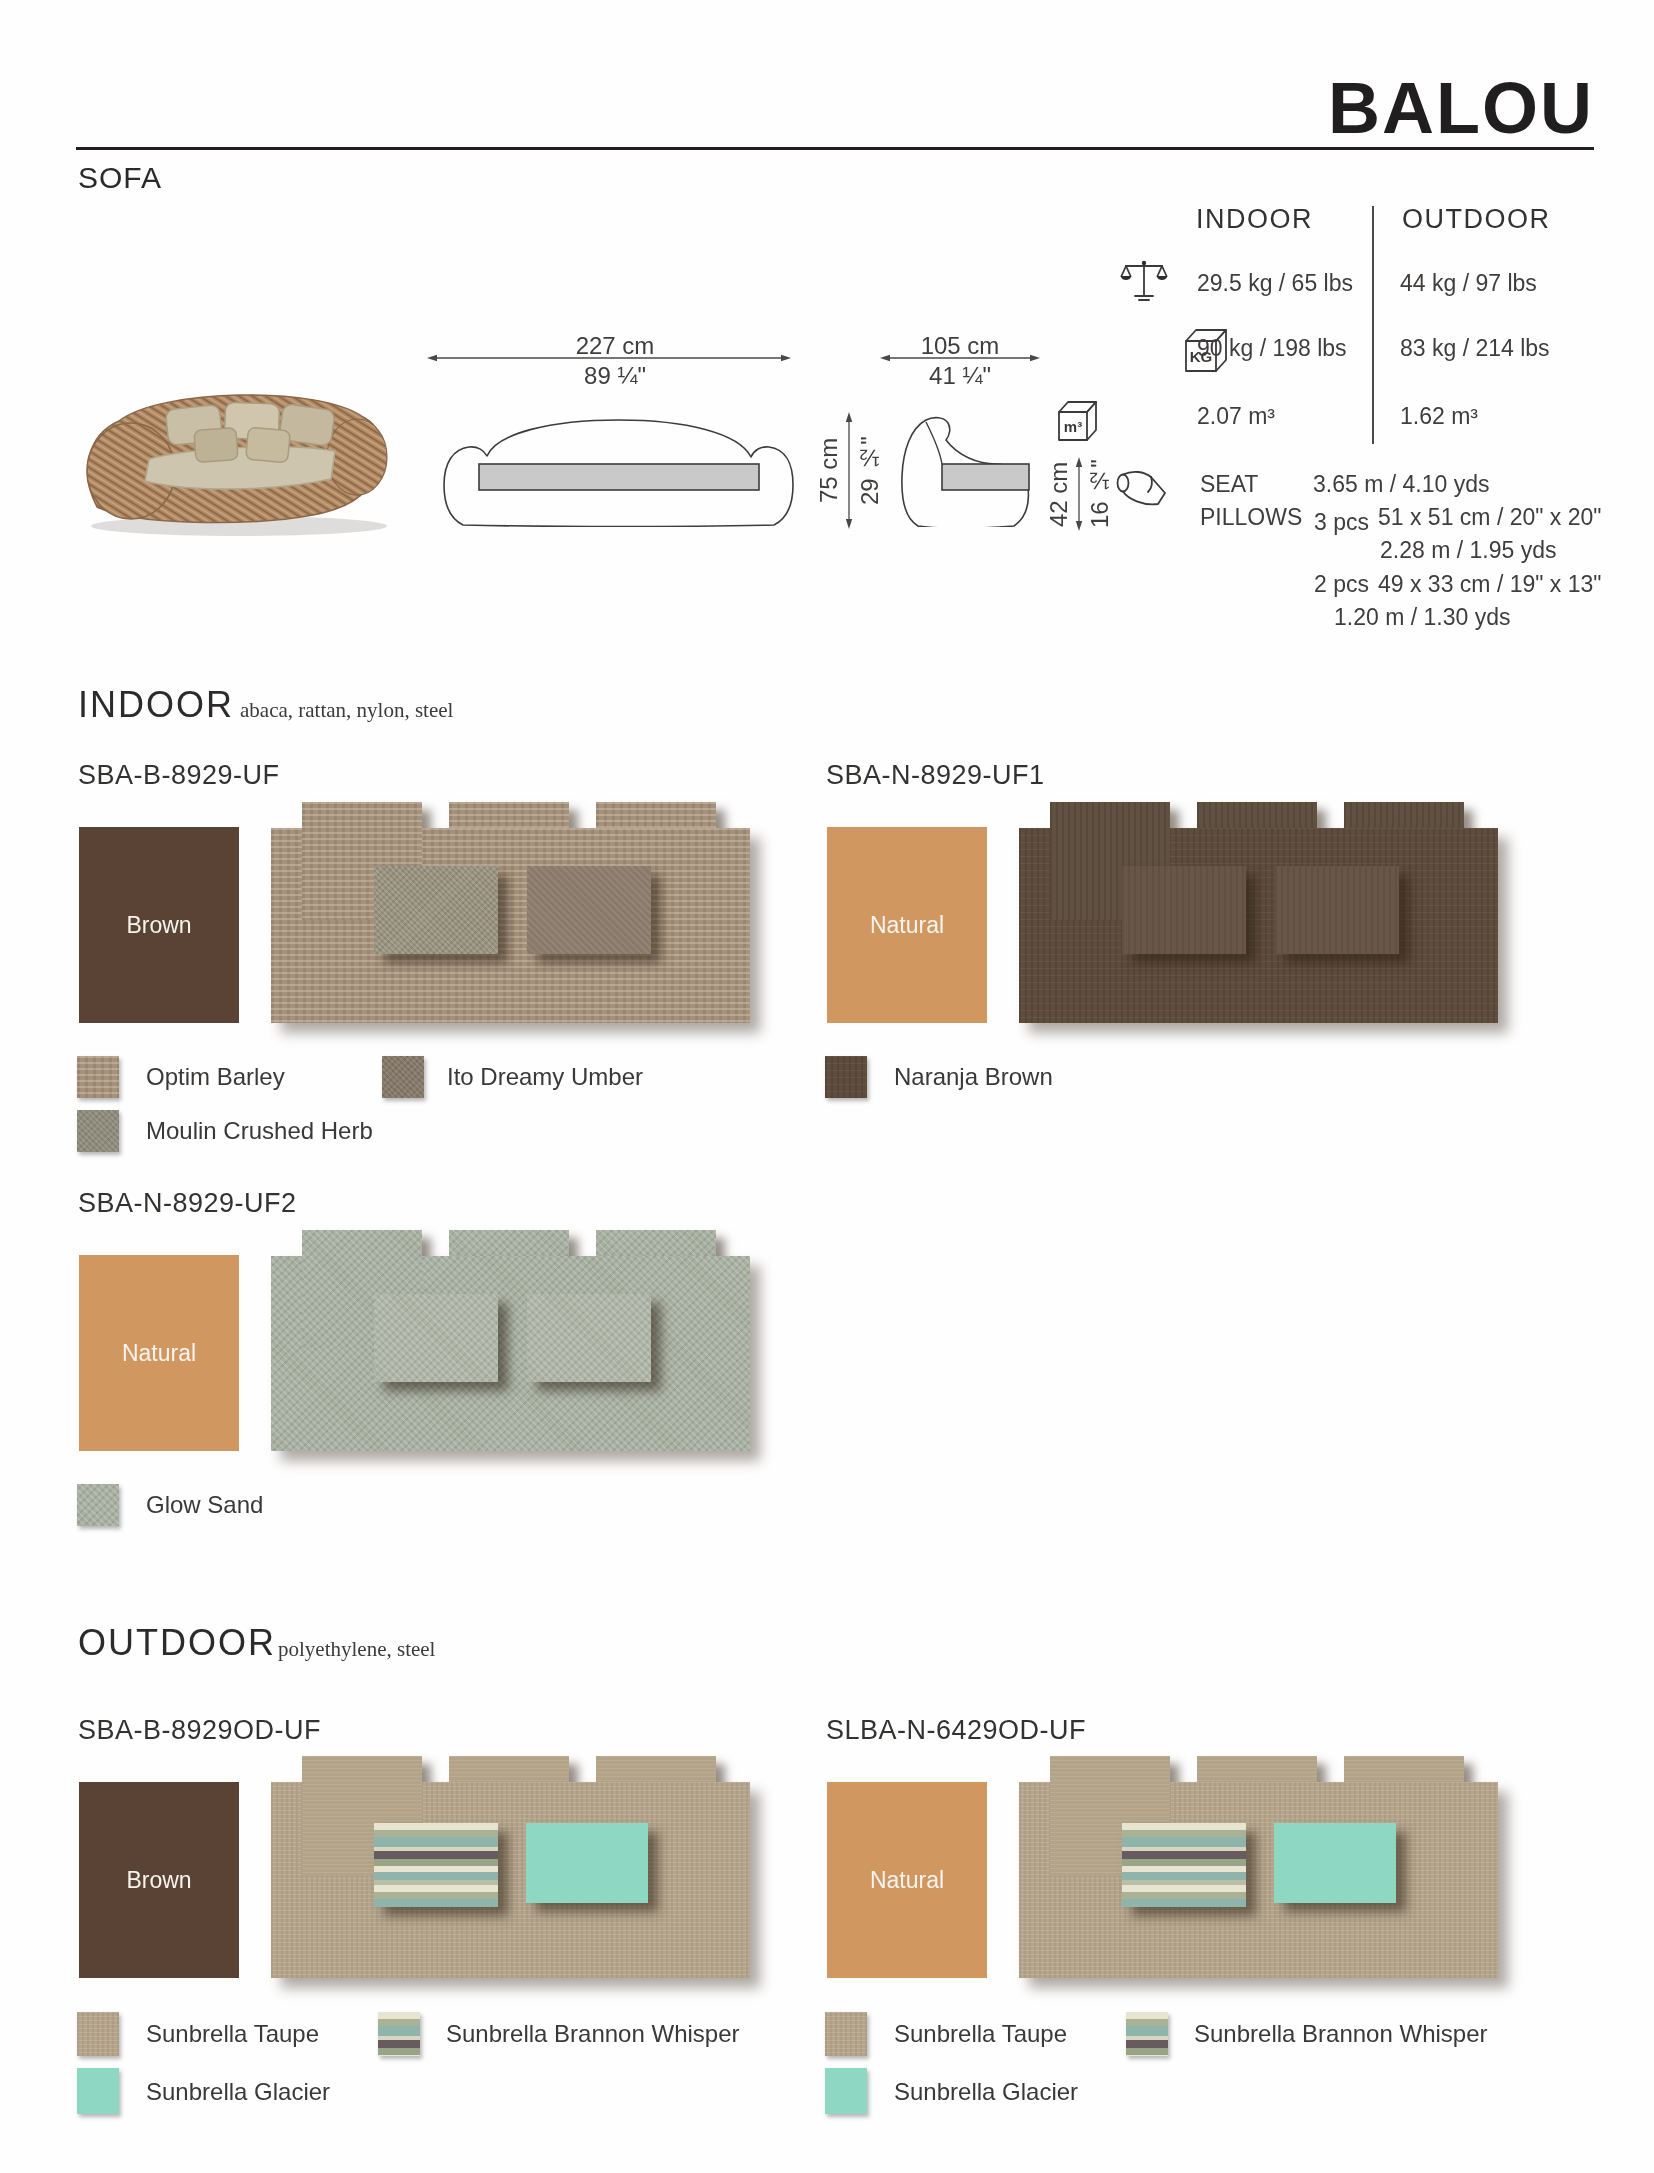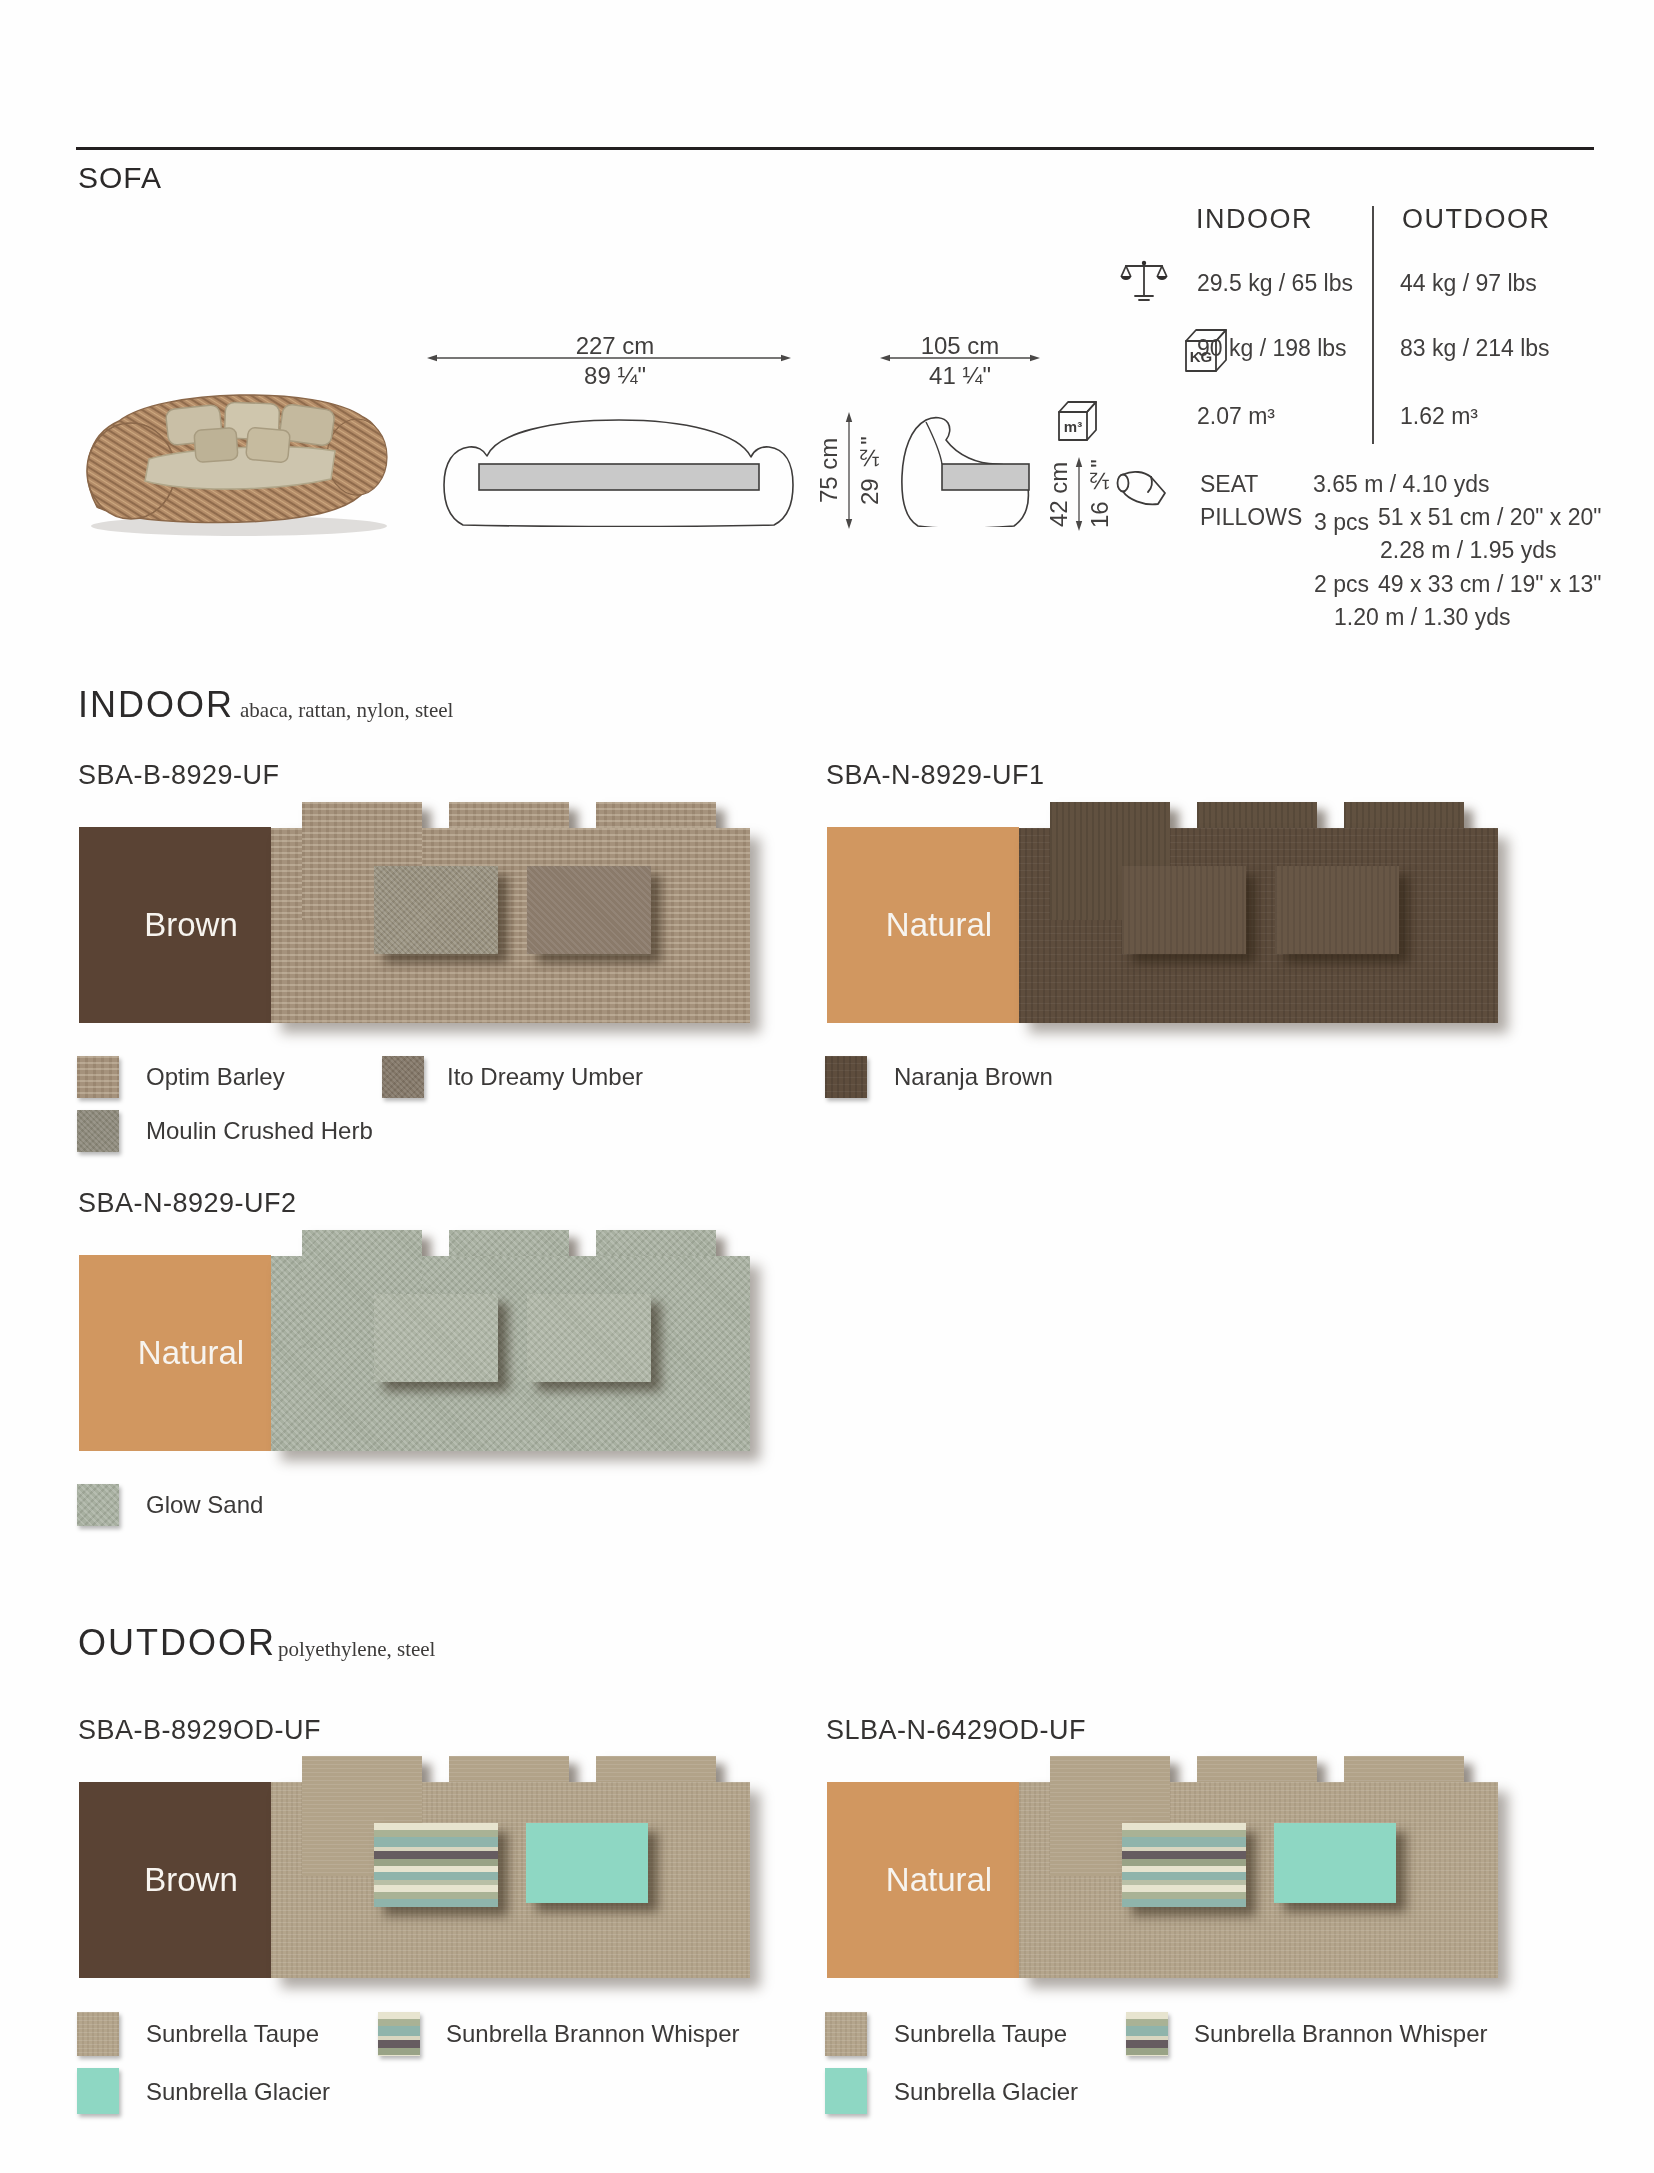--- a/index.html
+++ b/index.html
@@ -11,21 +11,21 @@
   .subtitle{font-size:30px;letter-spacing:1px;color:#2b2929;line-height:1;}
   .rule{background:#231f20;height:3px;}
   .spec-head{font-size:27px;letter-spacing:1.5px;color:#343231;line-height:1;}
   .spec-val{font-size:23px;color:#403e3d;line-height:24px;white-space:nowrap;}
   .dim-label{font-size:24px;color:#403e3d;line-height:24px;text-align:center;white-space:nowrap;}
   .vtext{writing-mode:vertical-rl;transform:rotate(180deg);font-size:24px;color:#403e3d;
          display:flex;align-items:center;justify-content:center;white-space:nowrap;}
   .sec-title{font-size:36px;letter-spacing:2px;color:#2c2a2a;line-height:1;}
   .sec-mat{font-size:21px;color:#3d3b3a;line-height:1;font-family:Liberation Serif, serif;}
   .code{font-size:27px;letter-spacing:.5px;color:#343231;line-height:1;white-space:nowrap;}
-  .finish-label{font-size:33px;color:#f7f4ef;display:flex;align-items:center;justify-content:center;padding-left:32px;}
+  .finish-label{font-size:23px;color:#f7f4ef;display:flex;align-items:center;justify-content:center;}
   .fab-label{font-size:24px;color:#3b3938;line-height:24px;white-space:nowrap;}
   
   .mini{width:42px;box-shadow:2px 3px 4px rgba(0,0,0,.28);}
   .tab{width:120px;height:118px;box-shadow:9px 8px 9px rgba(48,34,20,.5);}
   .mbase{box-shadow:10px 10px 12px rgba(48,34,20,.38);}
   .mid{box-shadow:10px 9px 10px rgba(40,28,16,.52);}
   .divider{width:2px;background:#4c4a49;}
   
   .sw-brown{background:#5a4334;}
   .sw-natural{background:#d19760;}
@@ -74,20 +74,21 @@
   .draw-line{stroke:#3e3c3b;stroke-width:1.4;fill:none;}
   .seat-band{fill:#c9c9c9;stroke:#3e3c3b;stroke-width:1.6;}
   .dim-stroke{stroke:#4a4847;stroke-width:1.3;}
   .dim-arrow{fill:#4a4847;}
 </style>
 </head>
 <body>
 
 <div class="page">
 
+  <div class="abs brand" style="right:60px;top:72px;">BALOU</div>
   <div class="abs rule" style="left:76px;top:147px;width:1518px;"></div>
   <div class="abs subtitle" style="left:78px;top:163px;">SOFA</div>
 
   <div class="abs spec-head" style="left:1196px;top:206px;">INDOOR</div>
   <div class="abs spec-head" style="left:1402px;top:206px;">OUTDOOR</div>
   <div class="abs divider" style="left:1372px;top:206px;height:238px;"></div>
 
   <div class="abs" style="left:1119px;top:259px;">
     <svg width="50" height="44" viewBox="0 0 50 44">
       <line class="icon-stroke" x1="25" y1="4" x2="25" y2="36"></line>

